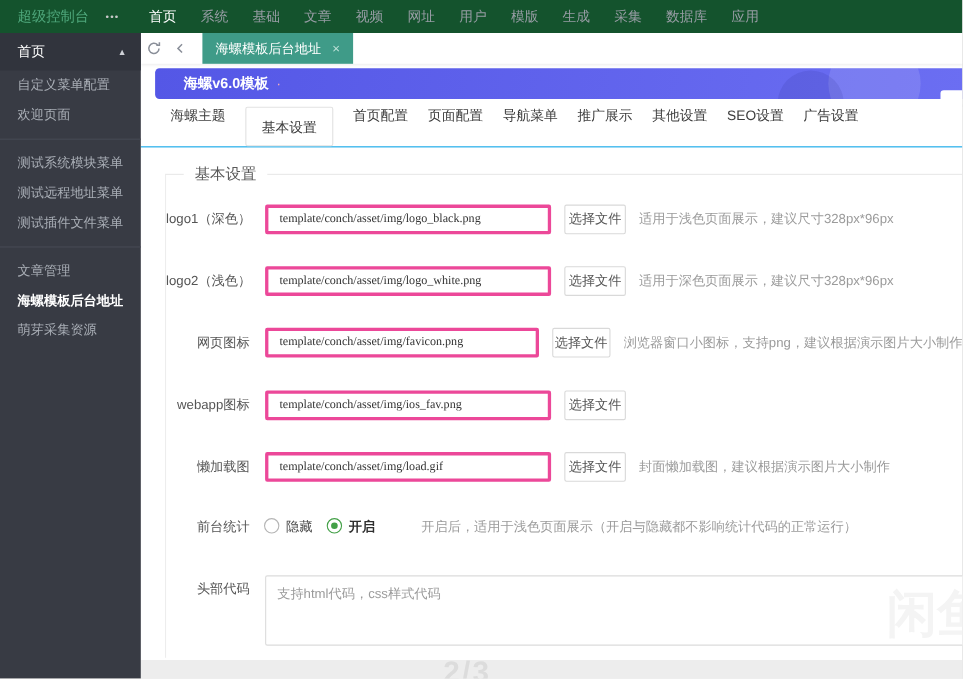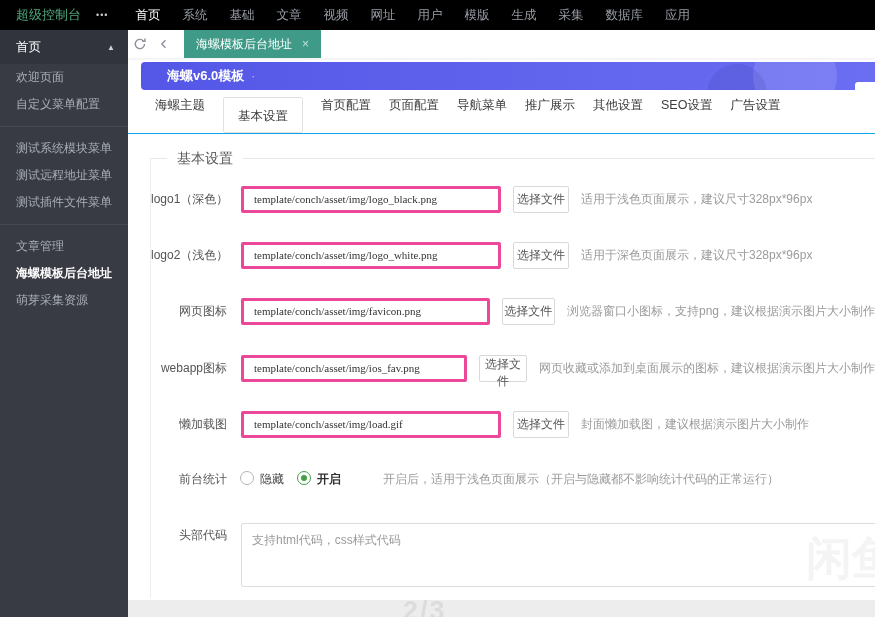--- a/index.html
+++ b/index.html
@@ -1,21 +1,21 @@
 <!DOCTYPE html>
 <html><head>
 <meta charset="utf-8">
 <style>
   * { margin:0; padding:0; box-sizing:border-box; }
   html,body { background:#d8d8d8; }
   body { font-family:"Liberation Sans","DejaVu Sans",sans-serif; }
   .app { position:relative; width:875px; height:617px; background:#fff; overflow:hidden; }
 
   
-  .topbar { position:absolute; left:0; top:0; width:875px; height:30px; background:#000000;
+  .topbar { position:absolute; left:0; top:0; width:875px; height:30px; background:#14532d;
             display:flex; align-items:center; z-index:30; }
   .brand { color:#4fa87c; font-size:13px; padding-left:16px; width:96px; flex:none; }
   .more  { color:#c8c8c8; font-size:9px; letter-spacing:1px; margin-right:16px; cursor:pointer; }
   .topnav { display:flex; align-items:center; }
   .nav-item { color:#989da5; font-size:12.5px; padding:0 11px; line-height:30px; cursor:pointer; }
   .nav-item.active { color:#ffffff; }
 
   
   .sidebar { position:absolute; left:0; top:30px; width:128px; bottom:0; background:#383b44; z-index:20; }
   .sb-header { display:flex; align-items:center; justify-content:space-between;
@@ -117,22 +117,22 @@
         <span class="nav-item">数据库</span>
         <span class="nav-item">应用</span>
       </div>
   </div>
 
   <div class="sidebar">
       <div class="sb-header">
         <span>首页</span>
         <span class="sb-caret">▲</span>
       </div>
+      <div class="sb-item">自定义菜单配置</div>
       <div class="sb-item">欢迎页面</div>
-      <div class="sb-item">自定义菜单配置</div>
       <div class="sb-divider"></div>
       <div class="sb-item">测试系统模块菜单</div>
       <div class="sb-item">测试远程地址菜单</div>
       <div class="sb-item">测试插件文件菜单</div>
       <div class="sb-divider"></div>
       <div class="sb-item">文章管理</div>
       <div class="sb-item active">海螺模板后台地址</div>
       <div class="sb-item">萌芽采集资源</div>
     </div>
 
@@ -193,21 +193,20 @@
         <div class="frow" style="top: 138px;">
           <div class="flabel">网页图标</div>
           <input class="finput" value="template/conch/asset/img/favicon.png" style="">
           <button class="fbtn">选择文件</button>
           <div class="fhint">浏览器窗口小图标，支持png，建议根据演示图片大小制作</div>
         </div>
         <div class="frow" style="top: 195px;">
           <div class="flabel">webapp图标</div>
           <input class="finput" value="template/conch/asset/img/ios_fav.png" style="">
           <button class="fbtn">选择文件</button>
-          <div class="fhint">网页收藏或添加到桌面展示的图标，建议根据演示图片大小制作</div>
         </div>
         <div class="frow" style="top: 251px;">
           <div class="flabel">懒加载图</div>
           <input class="finput" value="template/conch/asset/img/load.gif" style="">
           <button class="fbtn">选择文件</button>
           <div class="fhint">封面懒加载图，建议根据演示图片大小制作</div>
         </div>
       </div>
 
     <div class="frow" style="top:306px;">

